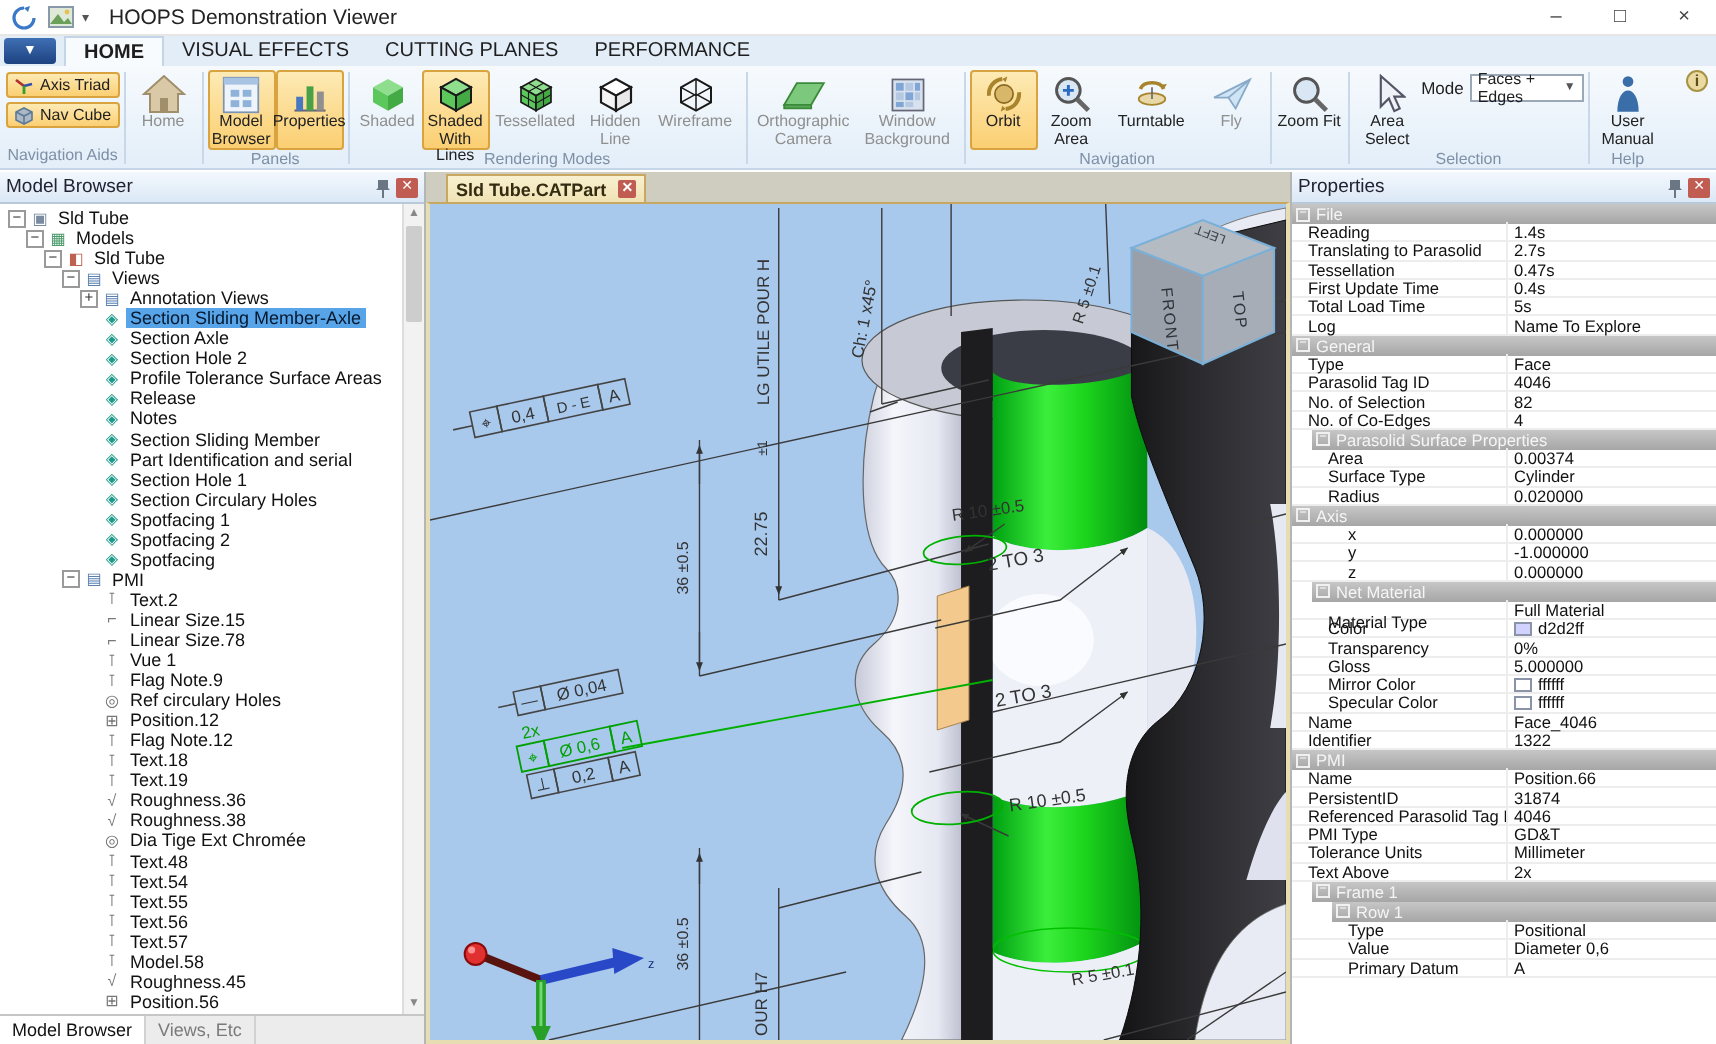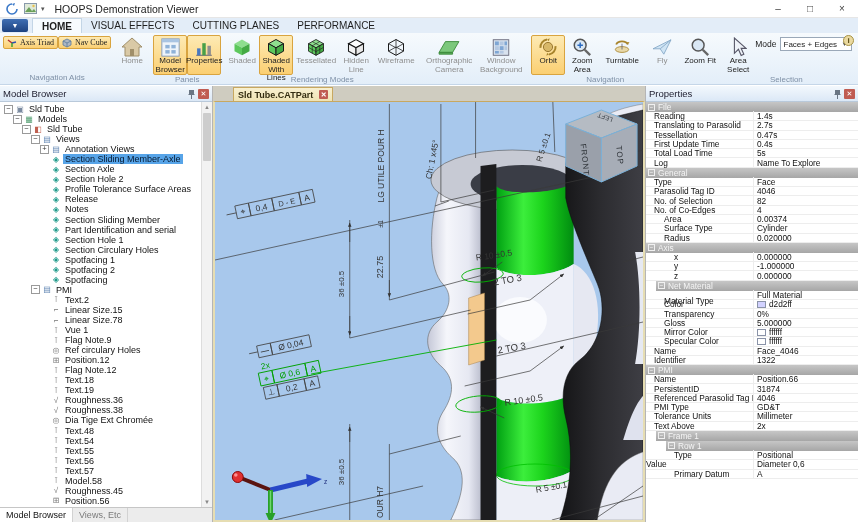--- a/index.html
+++ b/index.html
@@ -25,25 +25,25 @@
   .rgroup { display:flex; flex-direction:column; padding:1px 2px 0 2px; }
   .rgroup .items { flex:1; display:flex; align-items:flex-start; }
   .glabel { height:11px; text-align:center; font-size:8px; color:#7e90a6; white-space:nowrap; overflow:hidden; }
   .rsep { width:1px; background:#c9d8e8; margin:2px 0; }
   .rbtn { width:46px; display:flex; flex-direction:column; align-items:center; text-align:center; font-size:8px; line-height:1.08; color:#222; border:1px solid transparent; border-radius:2px; padding-top:1px; height:40px; }
   .rbtn .ric { height:20px; display:flex; align-items:center; justify-content:center; flex:none; }
   .rbtn.active { background:linear-gradient(#fdeab4,#fbcf72); border-color:#d9a43f; }
   .rbtn.dim .lbl { color:#8f8f8f; }
   .rbtn.narrow { width:34px; }
   .rbtn.wide { width:52px; }
-  .stack { display:flex; flex-direction:row;font-family:Liberation Serif, serif; }
+  .stack { display:flex; flex-direction:column; }
   .rsmall { display:flex; align-items:center; gap:3px; font-size:8px; background:linear-gradient(#fdeab4,#fbcf72); border:1px solid #d9a43f; border-radius:2px; padding:0 3px; height:13px; margin:1px 0; white-space:nowrap; }
   .modewrap { display:flex; flex-direction:column; padding-top:2px; }
   .modebox { display:flex; align-items:center; gap:3px; font-size:8.5px; }
-  .selectbox { width:72px; height:14px; background:#fff; border:1px solid #9aa8b8; font-size:8px; display:flex; align-items:center; justify-content:space-between; padding:0 3px; }
+  .selectbox { width:57px; height:14px; background:#fff; border:1px solid #9aa8b8; font-size:8px; display:flex; align-items:center; justify-content:space-between; padding:0 3px; }
   .ribbon-info { position:absolute; right:4px; top:2px; width:11px; height:11px; border-radius:50%; background:#ead9a0; border:1px solid #a89344; color:#5d4e16; font-size:8px; line-height:9px; text-align:center; font-weight:bold; }
 
   
   .main { position:absolute; top:86px; left:0; right:0; bottom:0; display:flex; background:#e8e8e8; }
   .leftpanel { width:213px; display:flex; flex-direction:column; background:#fff; border-right:1px solid #b5b5b5; }
   .panelhead { height:16px; flex:none; background:linear-gradient(#f3f8fd,#dbe8f6); border-bottom:1px solid #b9c9da; display:flex; align-items:center; font-size:9.5px; color:#223; padding:0 3px; }
   .panelhead .sp { flex:1; }
   .closebox { width:11px; height:10px; background:#c05c52; color:#fff; font-size:7px; line-height:10px; text-align:center; border-radius:1px; margin-left:2px; }
   .tree { flex:1; position:relative; overflow:hidden; font-size:9px; padding:2px 12px 0 2px; background:#fff; }
   .tree-row { height:10.05px; display:flex; align-items:center; white-space:nowrap; }
@@ -55,21 +55,21 @@
   .vscroll { position:absolute; right:0; top:0; bottom:0; width:11px; background:#f2f2f2; border-left:1px solid #ddd; font-size:6px; color:#888; text-align:center; }
   .vscroll .thumb { position:absolute; top:11px; left:1px; right:1px; height:48px; background:#cdcdcd; border-radius:1px; }
   .vscroll .up { position:absolute; top:2px; left:0; right:0; }
   .vscroll .dn { position:absolute; bottom:2px; left:0; right:0; }
   .btabs { height:15px; flex:none; background:#ececec; border-top:1px solid #c6c6c6; display:flex; font-size:9px; }
   .btab { padding:0 6px; display:flex; align-items:center; color:#7a7a7a; border-right:1px solid #d2d2d2; }
   .btab.active { background:#fff; color:#111; }
 
   
   .center { flex:1; display:flex; flex-direction:column; background:#d4d0c3; min-width:0; }
-  .doctabs { height:15px; flex:none; display:flex; align-items:flex-end; background:#cfccc0; padding-left:20px; }
+  .doctabs { height:15px; flex:none; display:flex; align-items:flex-end; background:#cfccc0; padding-left:10px; }
   .doctab { height:14px; background:linear-gradient(#f8f0d0,#efe3b4); border:1px solid #c8a860; border-bottom:none; display:flex; align-items:center; font-size:9px; font-weight:bold; color:#332c10; padding:0 4px; gap:4px; }
   .viewport { flex:1; position:relative; background:#a8c8ec; border:2px solid #e6ddb2; border-top:1px solid #c8a860; }
   .viewport svg { position:absolute; inset:0; width:100%; height:100%; }
 
   
   .rightpanel { width:213px; display:flex; flex-direction:column; background:#fff; border-left:1px solid #b5b5b5; }
   .props { flex:1; overflow:hidden; font-size:8.3px; }
   .prow { display:flex; height:9.3px; align-items:center; border-bottom:1px solid #ededed; }
   .pname { width:107px; flex:none; overflow:hidden; white-space:nowrap; color:#111; }
   .pval { flex:1; border-left:1px solid #ededed; padding-left:3px; display:flex; align-items:center; gap:3px; overflow:hidden; white-space:nowrap; color:#111; }
@@ -859,20 +859,24 @@
           <span class="pval">
             <span>82</span>
           </span>
         </div>
         <div class="prow">
           <span class="pname" style="padding-left: 8px;">No. of Co-Edges</span>
           <span class="pval">
             <span>4</span>
           </span>
         </div>
+        <div class="psec" style="margin-left: 10px;">
+          <span class="pm">−</span>
+          <span>Parasolid Surface Properties</span>
+        </div>
         <div class="prow">
           <span class="pname" style="padding-left: 18px;">Area</span>
           <span class="pval">
             <span>0.00374</span>
           </span>
         </div>
         <div class="prow">
           <span class="pname" style="padding-left: 18px;">Surface Type</span>
           <span class="pval">
             <span>Cylinder</span>
@@ -1009,21 +1013,21 @@
           <span class="pm">−</span>
           <span>Row 1</span>
         </div>
         <div class="prow">
           <span class="pname" style="padding-left: 28px;">Type</span>
           <span class="pval">
             <span>Positional</span>
           </span>
         </div>
         <div class="prow">
-          <span class="pname" style="">Value</span>
+          <span class="pname" style="padding-left: 28px;">Value</span>
           <span class="pval">
             <span>Diameter 0,6</span>
           </span>
         </div>
         <div class="prow">
           <span class="pname" style="padding-left: 28px;">Primary Datum</span>
           <span class="pval">
             <span>A</span>
           </span>
         </div>

